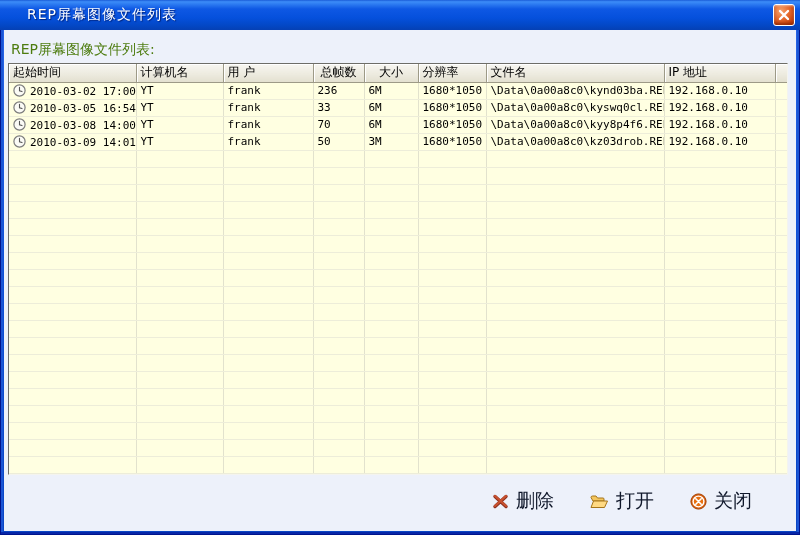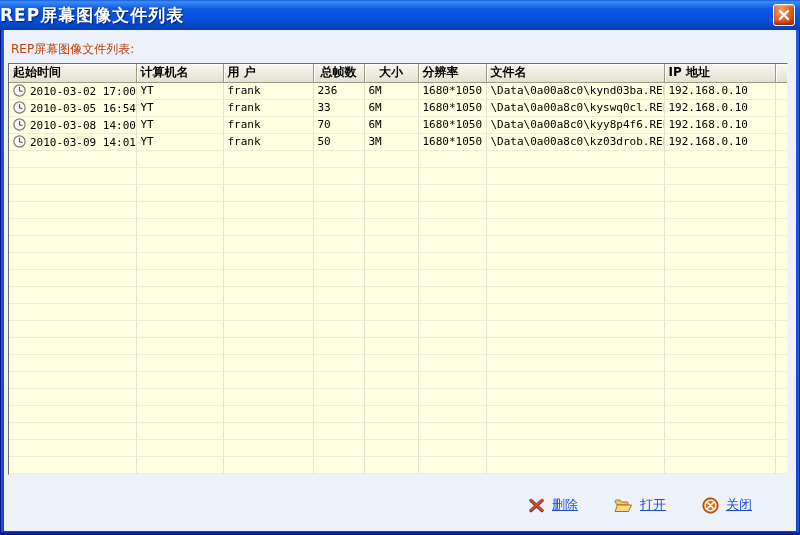--- a/index.html
+++ b/index.html
@@ -24,22 +24,23 @@
     position: absolute;
     top: 0; left: 0; right: 0;
     height: 30px;
     background: linear-gradient(180deg,
       #1a5cd8 0%, #3c8cf8 6%, #0e58e4 30%, #0550dc 60%, #0347c4 86%, #0540b4 100%);
     display: flex;
     align-items: center;
   }
   .title-text {
     color: #ffffff;
-    font-weight: bold;
-    font-size: 17px;
+    font-weight: normal;
+    font-size: 14px;
+    padding-left: 27px;
     text-shadow: 1px 1px 1px #00227a;
     letter-spacing: 1px;
     white-space: nowrap;
   }
   .close-btn {
     position: absolute;
     top: 4px; right: 5px;
     width: 22px; height: 22px;
     border: 1px solid #ffffff;
     border-radius: 3px;
@@ -51,22 +52,22 @@
 
   
   .client {
     position: absolute;
     top: 30px; left: 4px; right: 4px; bottom: 4px;
     background: #edf1fa;
   }
   .list-label {
     position: absolute;
     top: 11px; left: 7px;
-    color: #c2410c;
-    font-size: 12px;
+    color: #4d7c0f;
+    font-size: 14px;
     white-space: nowrap;
   }
 
   
   .table-wrap {
     position: absolute;
     top: 33px; left: 4px;
     width: 780px; height: 412px;
     background: #ffffe1;
     border: 1px solid;
@@ -81,21 +82,21 @@
   col.c0 { width: 127px; } col.c1 { width: 87px; } col.c2 { width: 90px; }
   col.c3 { width: 51px; }  col.c4 { width: 54px; } col.c5 { width: 68px; }
   col.c6 { width: 178px; } col.c7 { width: 111px; } col.c8 { width: 13px; }
 
   th {
     height: 18px;
     background: linear-gradient(180deg, #f7f6f1 0%, #eceade 60%, #e3e0d0 100%);
     border-right: 1px solid #9d9a87;
     border-bottom: 1px solid #9d9a87;
     box-shadow: inset 1px 1px 0 #ffffff;
-    font-weight: bold;
+    font-weight: normal;
     font-size: 12px;
     text-align: left;
     padding: 0 4px;
     white-space: nowrap;
     overflow: hidden;
     cursor: default;
   }
   th.num { text-align: center; }
   td {
     height: 17px;
@@ -120,23 +121,22 @@
     gap: 36px;
   }
   .linkbtn {
     display: flex;
     align-items: center;
     gap: 7px;
     cursor: pointer;
     text-decoration: none;
   }
   .linkbtn span {
-    color: #1d4ed8;
-    font-size: 13px;
-    text-decoration: underline;
+    color: #0f172a;
+    font-size: 19px;
     white-space: nowrap;
   }
 </style>
 </head>
 <body>
 
 <div class="window">
 
   <div class="titlebar">
     <div class="title-text">REP屏幕图像文件列表</div>

